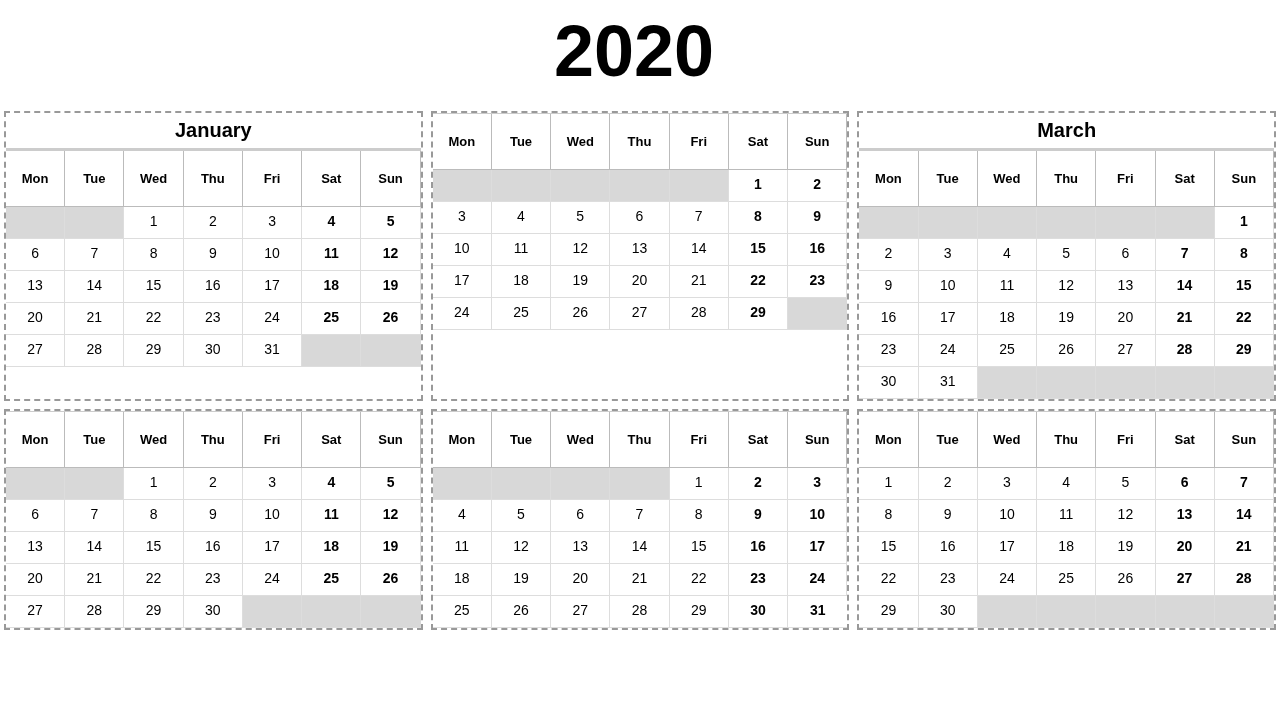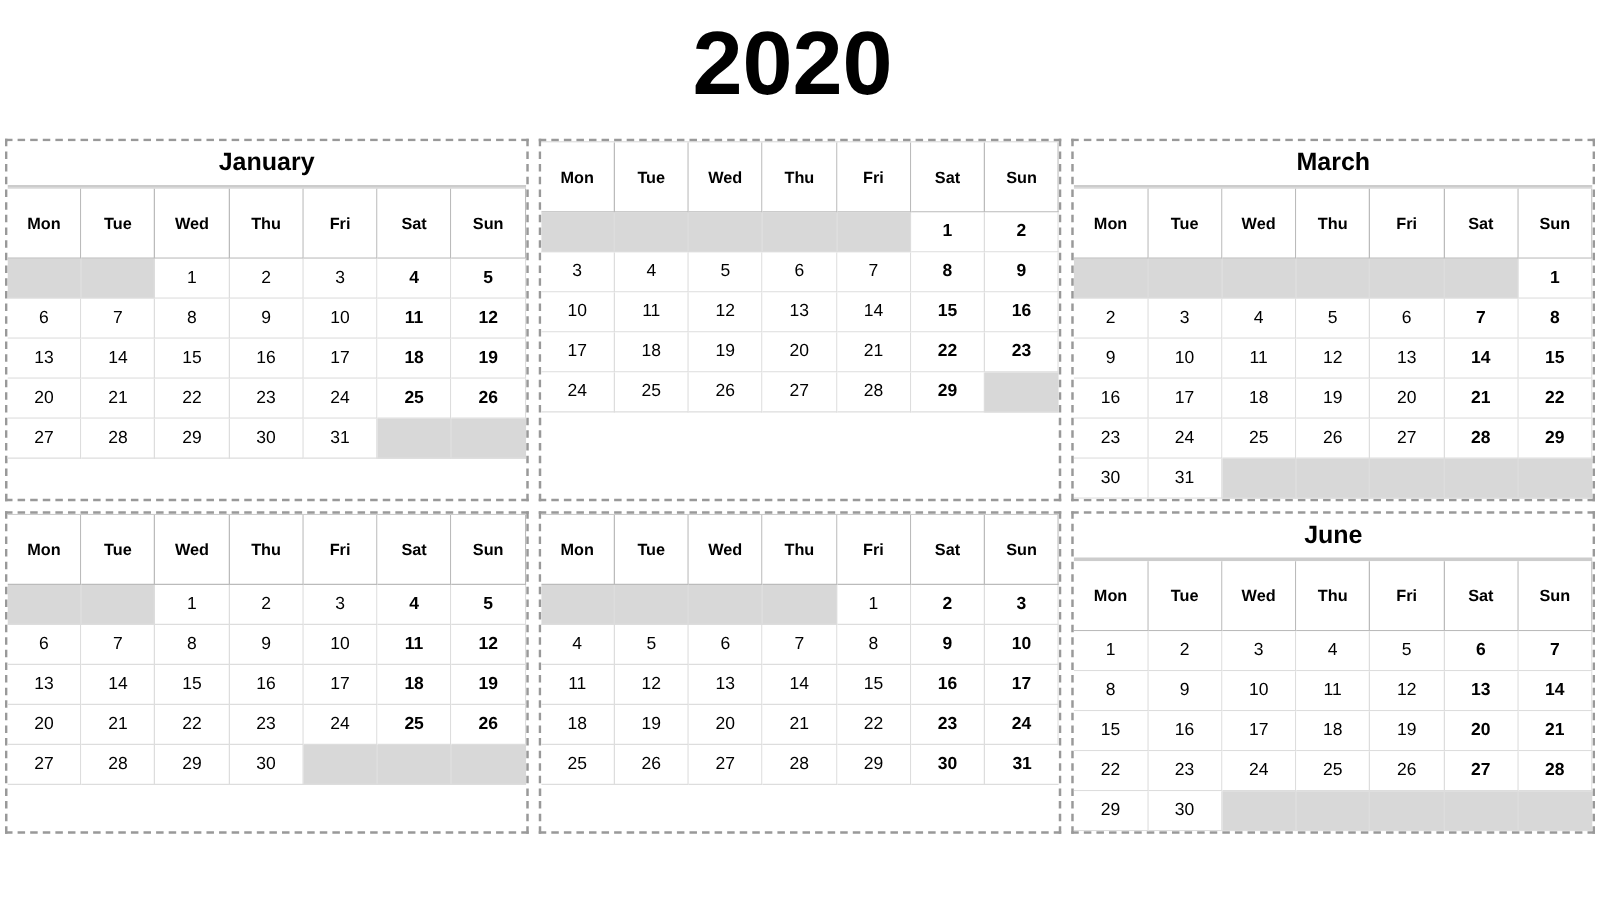--- a/index.html
+++ b/index.html
@@ -304,21 +304,20 @@
         <div class="day-cell">25</div>
         <div class="day-cell">26</div>
         <div class="day-cell">27</div>
         <div class="day-cell">28</div>
         <div class="day-cell">29</div>
         <div class="day-cell weekend">30</div>
         <div class="day-cell weekend">31</div>
       </div>
     </div>
     <div class="calendar">
-      <div class="calendar-title">June</div>
       <div class="cal-grid">
         <div class="day-header">Mon</div>
         <div class="day-header">Tue</div>
         <div class="day-header">Wed</div>
         <div class="day-header">Thu</div>
         <div class="day-header">Fri</div>
         <div class="day-header">Sat</div>
         <div class="day-header">Sun</div>
         <div class="day-cell">1</div>
         <div class="day-cell">2</div>

